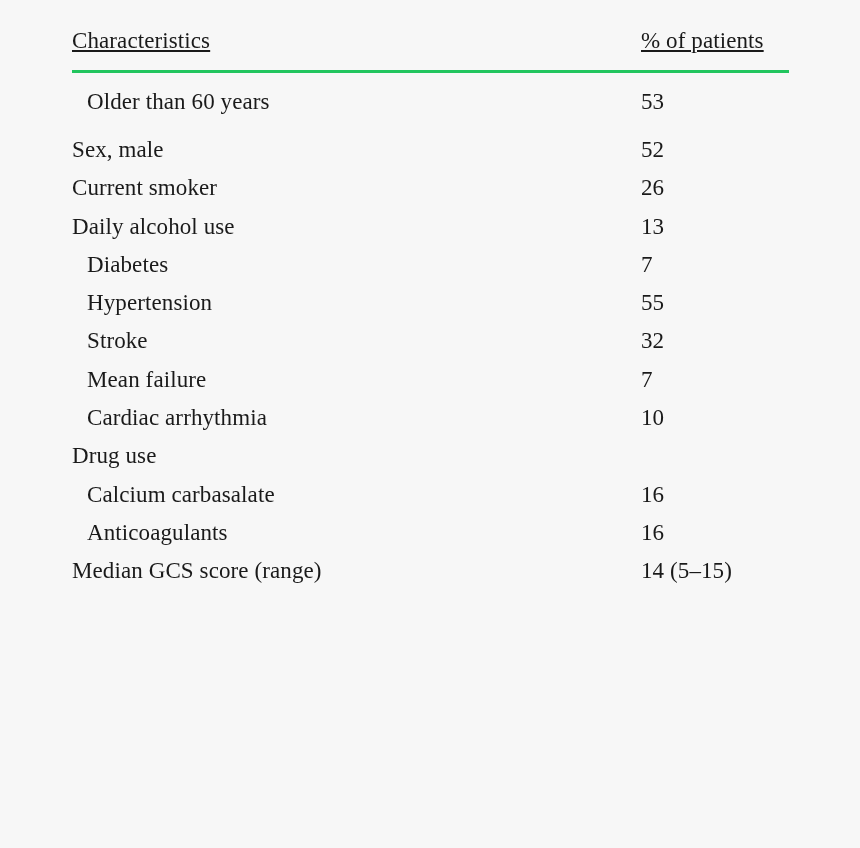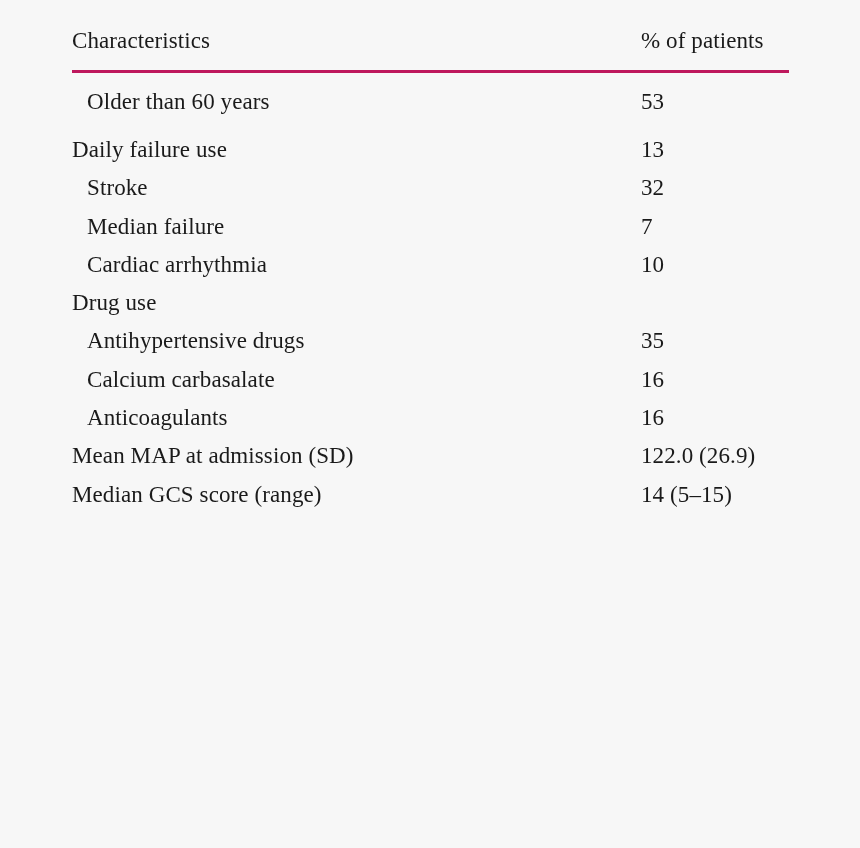--- a/index.html
+++ b/index.html
@@ -53,21 +53,22 @@
   
   table.char-table thead th {
     font-size: 23px;
     line-height: 30px;
     height: 30px;
     padding-bottom: 14px;
     color: #1a1a1a;
   }
 
   table.char-table thead tr {
-    border-bottom: 3px solid #be185d;
+    border-bottom: 3px solid #22c55e;
+    text-decoration: underline;
   }
 
   
   table.char-table tbody tr:first-child th,
   table.char-table tbody tr:first-child td {
     padding-top: 10px;
     height: 48px;
   }
 
   .indent-1 {
@@ -96,54 +97,62 @@
         <th>Characteristics</th>
         <th>% of patients</th>
       </tr>
     </thead>
     <tbody id="table-body">
         <tr>
           <th class="indent-1">Older than 60 years</th>
           <td class="value-cell">53</td>
         </tr>
         <tr>
-          <th>Daily failure use</th>
+          <th>Sex, male</th>
+          <td class="value-cell">52</td>
+        </tr>
+        <tr>
+          <th>Current smoker</th>
+          <td class="value-cell">26</td>
+        </tr>
+        <tr>
+          <th>Daily alcohol use</th>
           <td class="value-cell">13</td>
+        </tr>
+        <tr>
+          <th class="indent-1">Diabetes</th>
+          <td class="value-cell">7</td>
+        </tr>
+        <tr>
+          <th class="indent-1">Hypertension</th>
+          <td class="value-cell">55</td>
         </tr>
         <tr>
           <th class="indent-1">Stroke</th>
           <td class="value-cell">32</td>
         </tr>
         <tr>
-          <th class="indent-1">Median failure</th>
+          <th class="indent-1">Mean failure</th>
           <td class="value-cell">7</td>
         </tr>
         <tr>
           <th class="indent-1">Cardiac arrhythmia</th>
           <td class="value-cell">10</td>
         </tr>
         <tr>
           <th>Drug use</th>
           <td class="value-cell blank-value"></td>
         </tr>
         <tr>
-          <th class="indent-1">Antihypertensive drugs</th>
-          <td class="value-cell">35</td>
-        </tr>
-        <tr>
           <th class="indent-1">Calcium carbasalate</th>
           <td class="value-cell">16</td>
         </tr>
         <tr>
           <th class="indent-1">Anticoagulants</th>
           <td class="value-cell">16</td>
-        </tr>
-        <tr>
-          <th>Mean MAP at admission (SD)</th>
-          <td class="value-cell">122.0 (26.9)</td>
         </tr>
         <tr>
           <th>Median GCS score (range)</th>
           <td class="value-cell">14 (5–15)</td>
         </tr>
       </tbody>
   </table>
 </div>
 
 </body></html>

